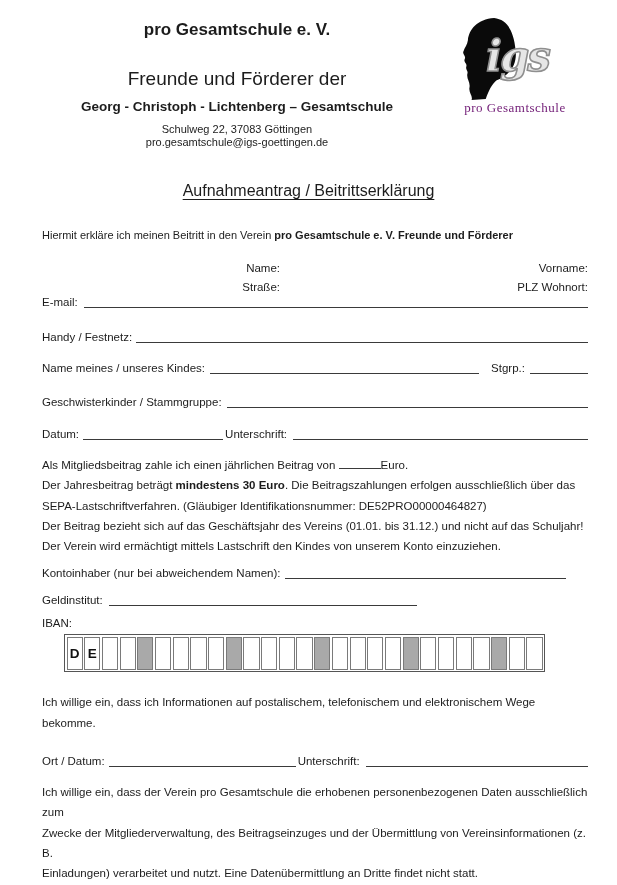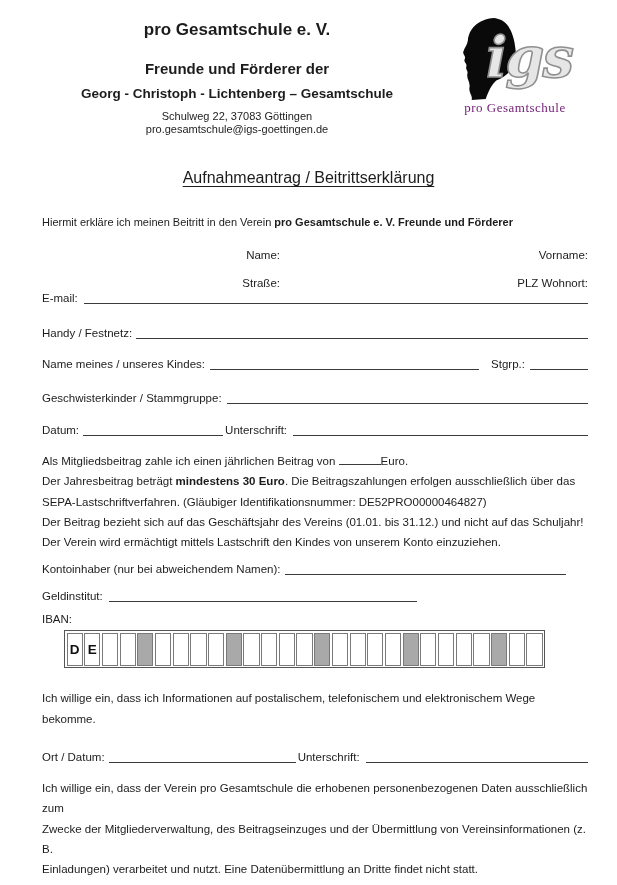--- a/index.html
+++ b/index.html
@@ -7,31 +7,31 @@
     width:617px;height:885px;
     font-family:"Liberation Sans","DejaVu Sans",sans-serif;
     color:#1c1c1c;position:relative;overflow:hidden;
   }
   .page{padding:14px 29px 0 42px;}
 
   
   .header{display:flex;align-items:flex-start;}
   .header-text{width:400px;text-align:center;}
   .org{font-size:17px;font-weight:bold;margin-top:6px;}
-  .sub1{font-size:15px;font-weight:bold;margin-top:20px;}
+  .sub1{font-size:19px;font-weight:normal;margin-top:28px;}
   .sub2{font-size:13.5px;font-weight:bold;margin-top:9px;}
   .addr{font-size:11px;margin-top:9px;line-height:13px;}
   .addr2{font-size:11px;line-height:13px;}
 
   .logo{position:relative;width:146px;height:102px;margin-left:10px;flex:none;}
   .logo svg{position:absolute;left:12px;top:2px;}
   .igs{
     position:absolute;left:44px;top:22px;
     font-family:"DejaVu Serif","Liberation Serif",serif;
-    font-style:italic;font-weight:bold;font-size:56px;line-height:42px;
+    font-style:italic;font-weight:bold;font-size:42px;line-height:42px;
     color:#e6e6e6;-webkit-text-stroke:1.6px #8f8f8f;letter-spacing:-2px;
   }
   .logo-caption{
     position:absolute;left:0;bottom:0;width:100%;text-align:center;
     font-family:"Liberation Serif","DejaVu Serif",serif;
     font-size:13px;color:#701a75;letter-spacing:.5px;
   }
 
   
   .title{
@@ -105,21 +105,21 @@
       <span class="lbl">Name:</span>
       <span class="wline grow" style="margin-left:22px;"></span>
     </div>
     <div class="cell">
       <span class="lbl">Vorname:</span>
       <span class="wline grow" style="margin-left:38px;"></span>
     </div>
   </div>
 
   
-  <div class="two-col" style="margin-top:15px;">
+  <div class="two-col" style="margin-top:6px;">
     <div class="cell">
       <span class="lbl">Straße:</span>
       <span class="wline grow" style="margin-left:10px;"></span>
     </div>
     <div class="cell">
       <span class="lbl">PLZ Wohnort:</span>
       <span class="wline grow" style="margin-left:16px;"></span>
     </div>
   </div>
 

